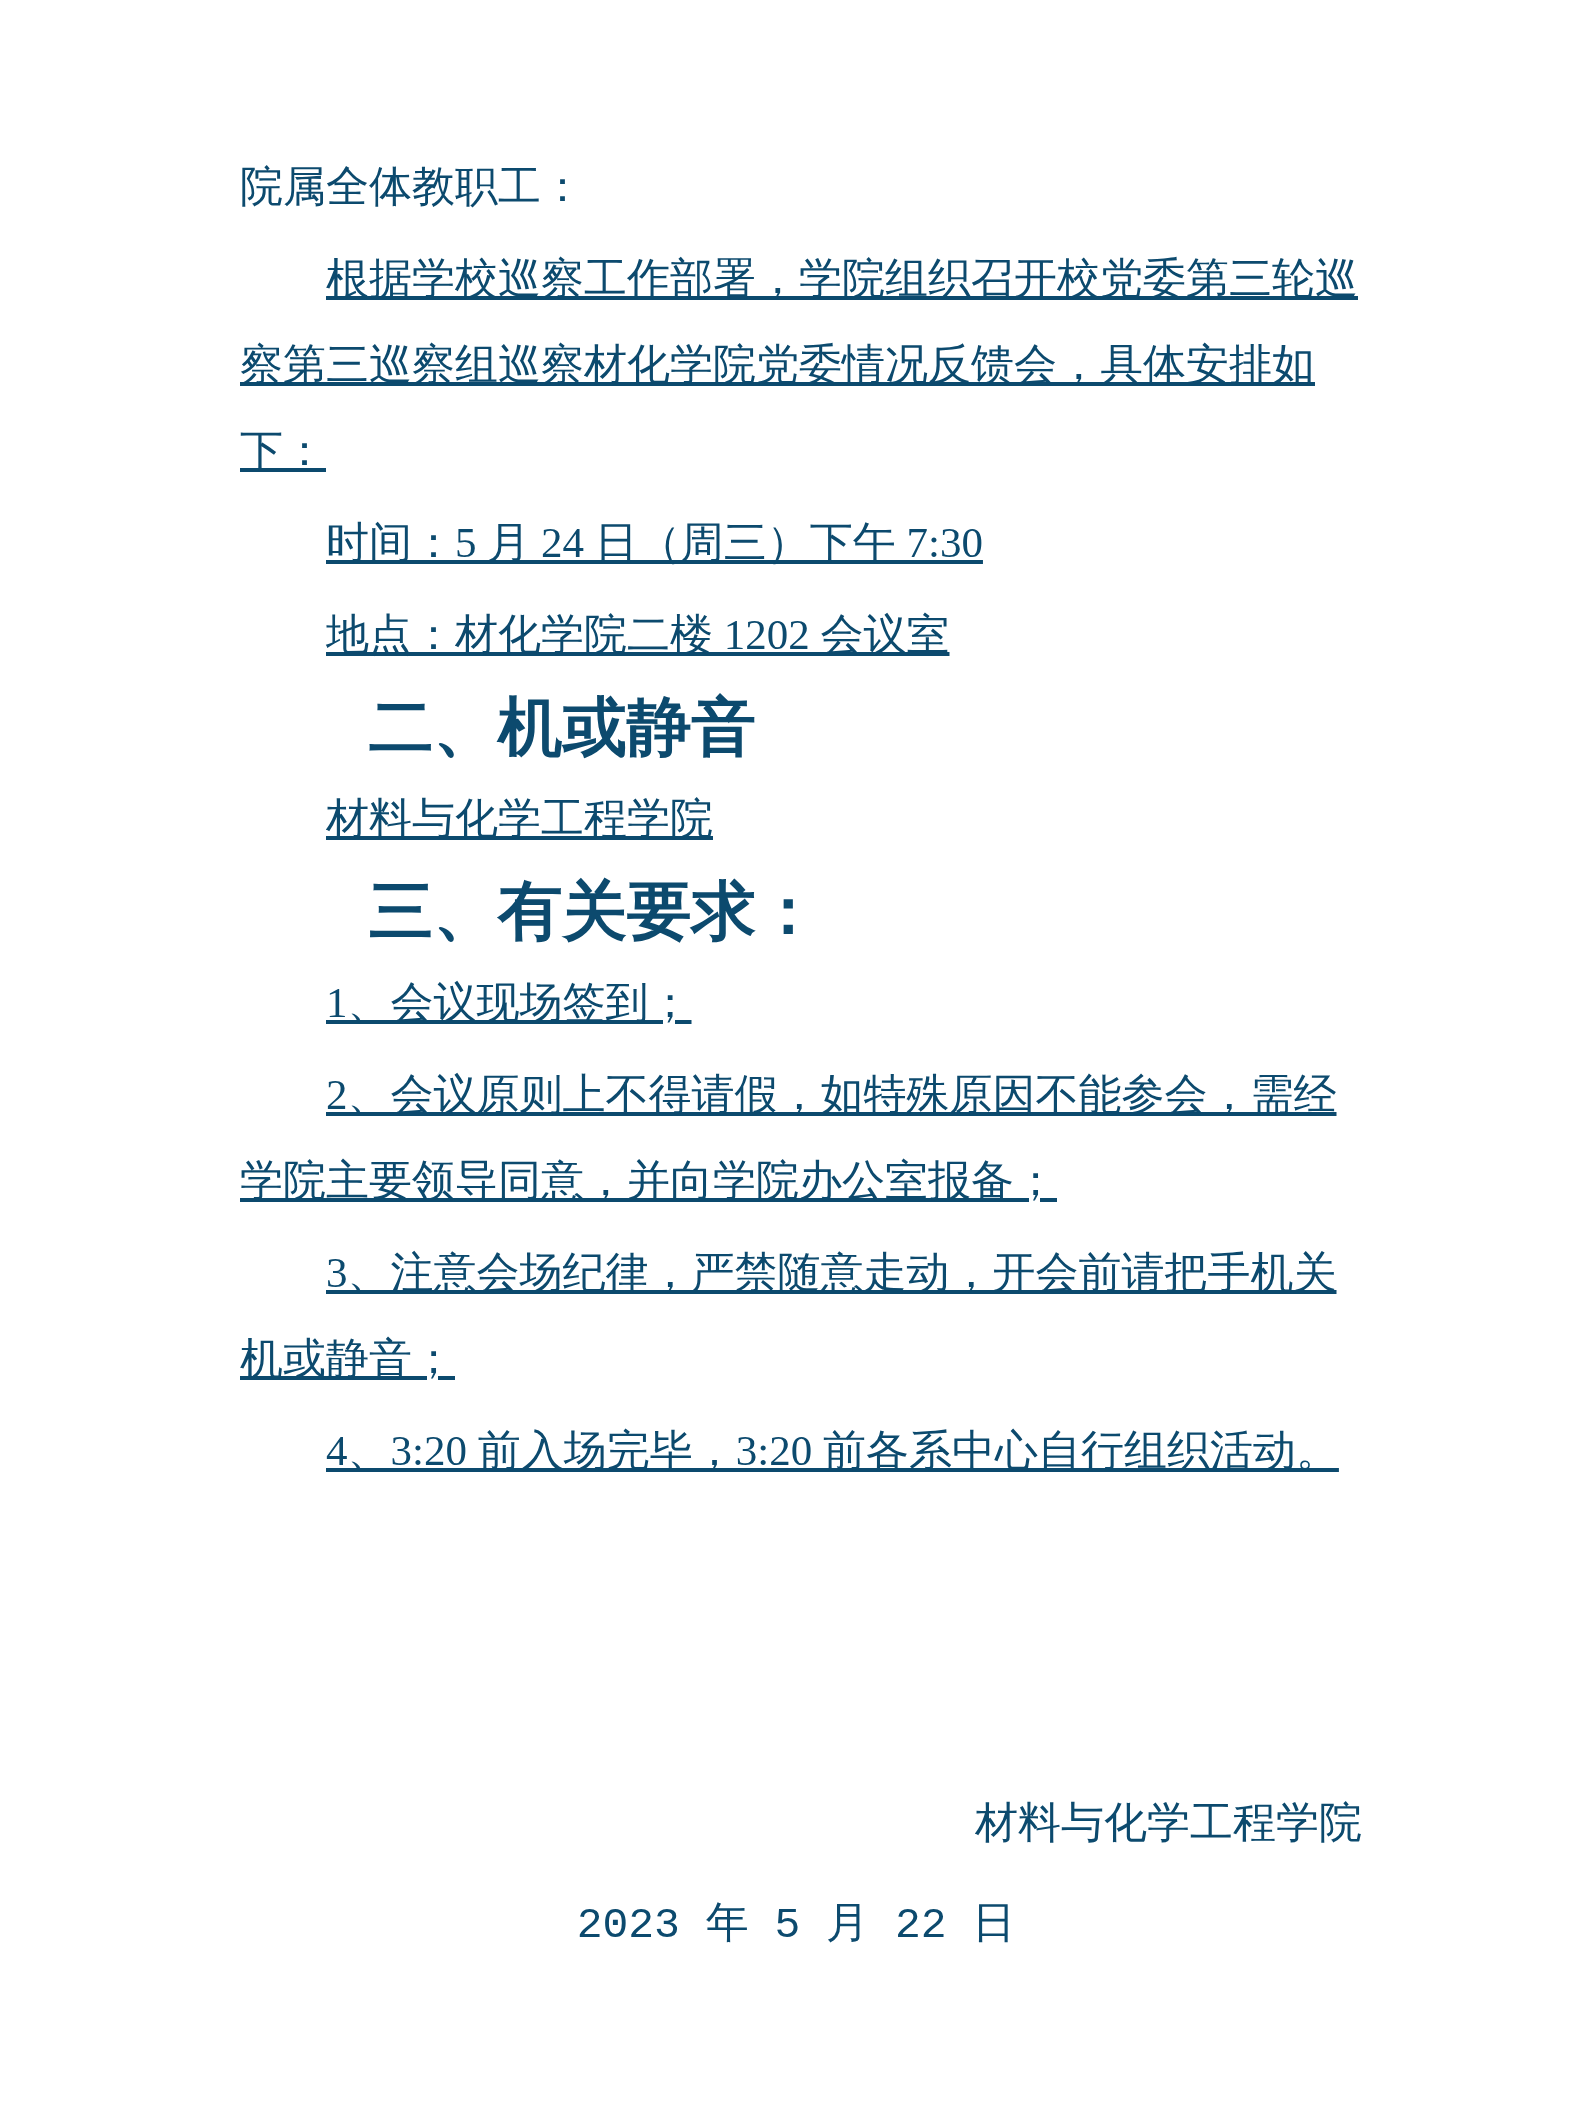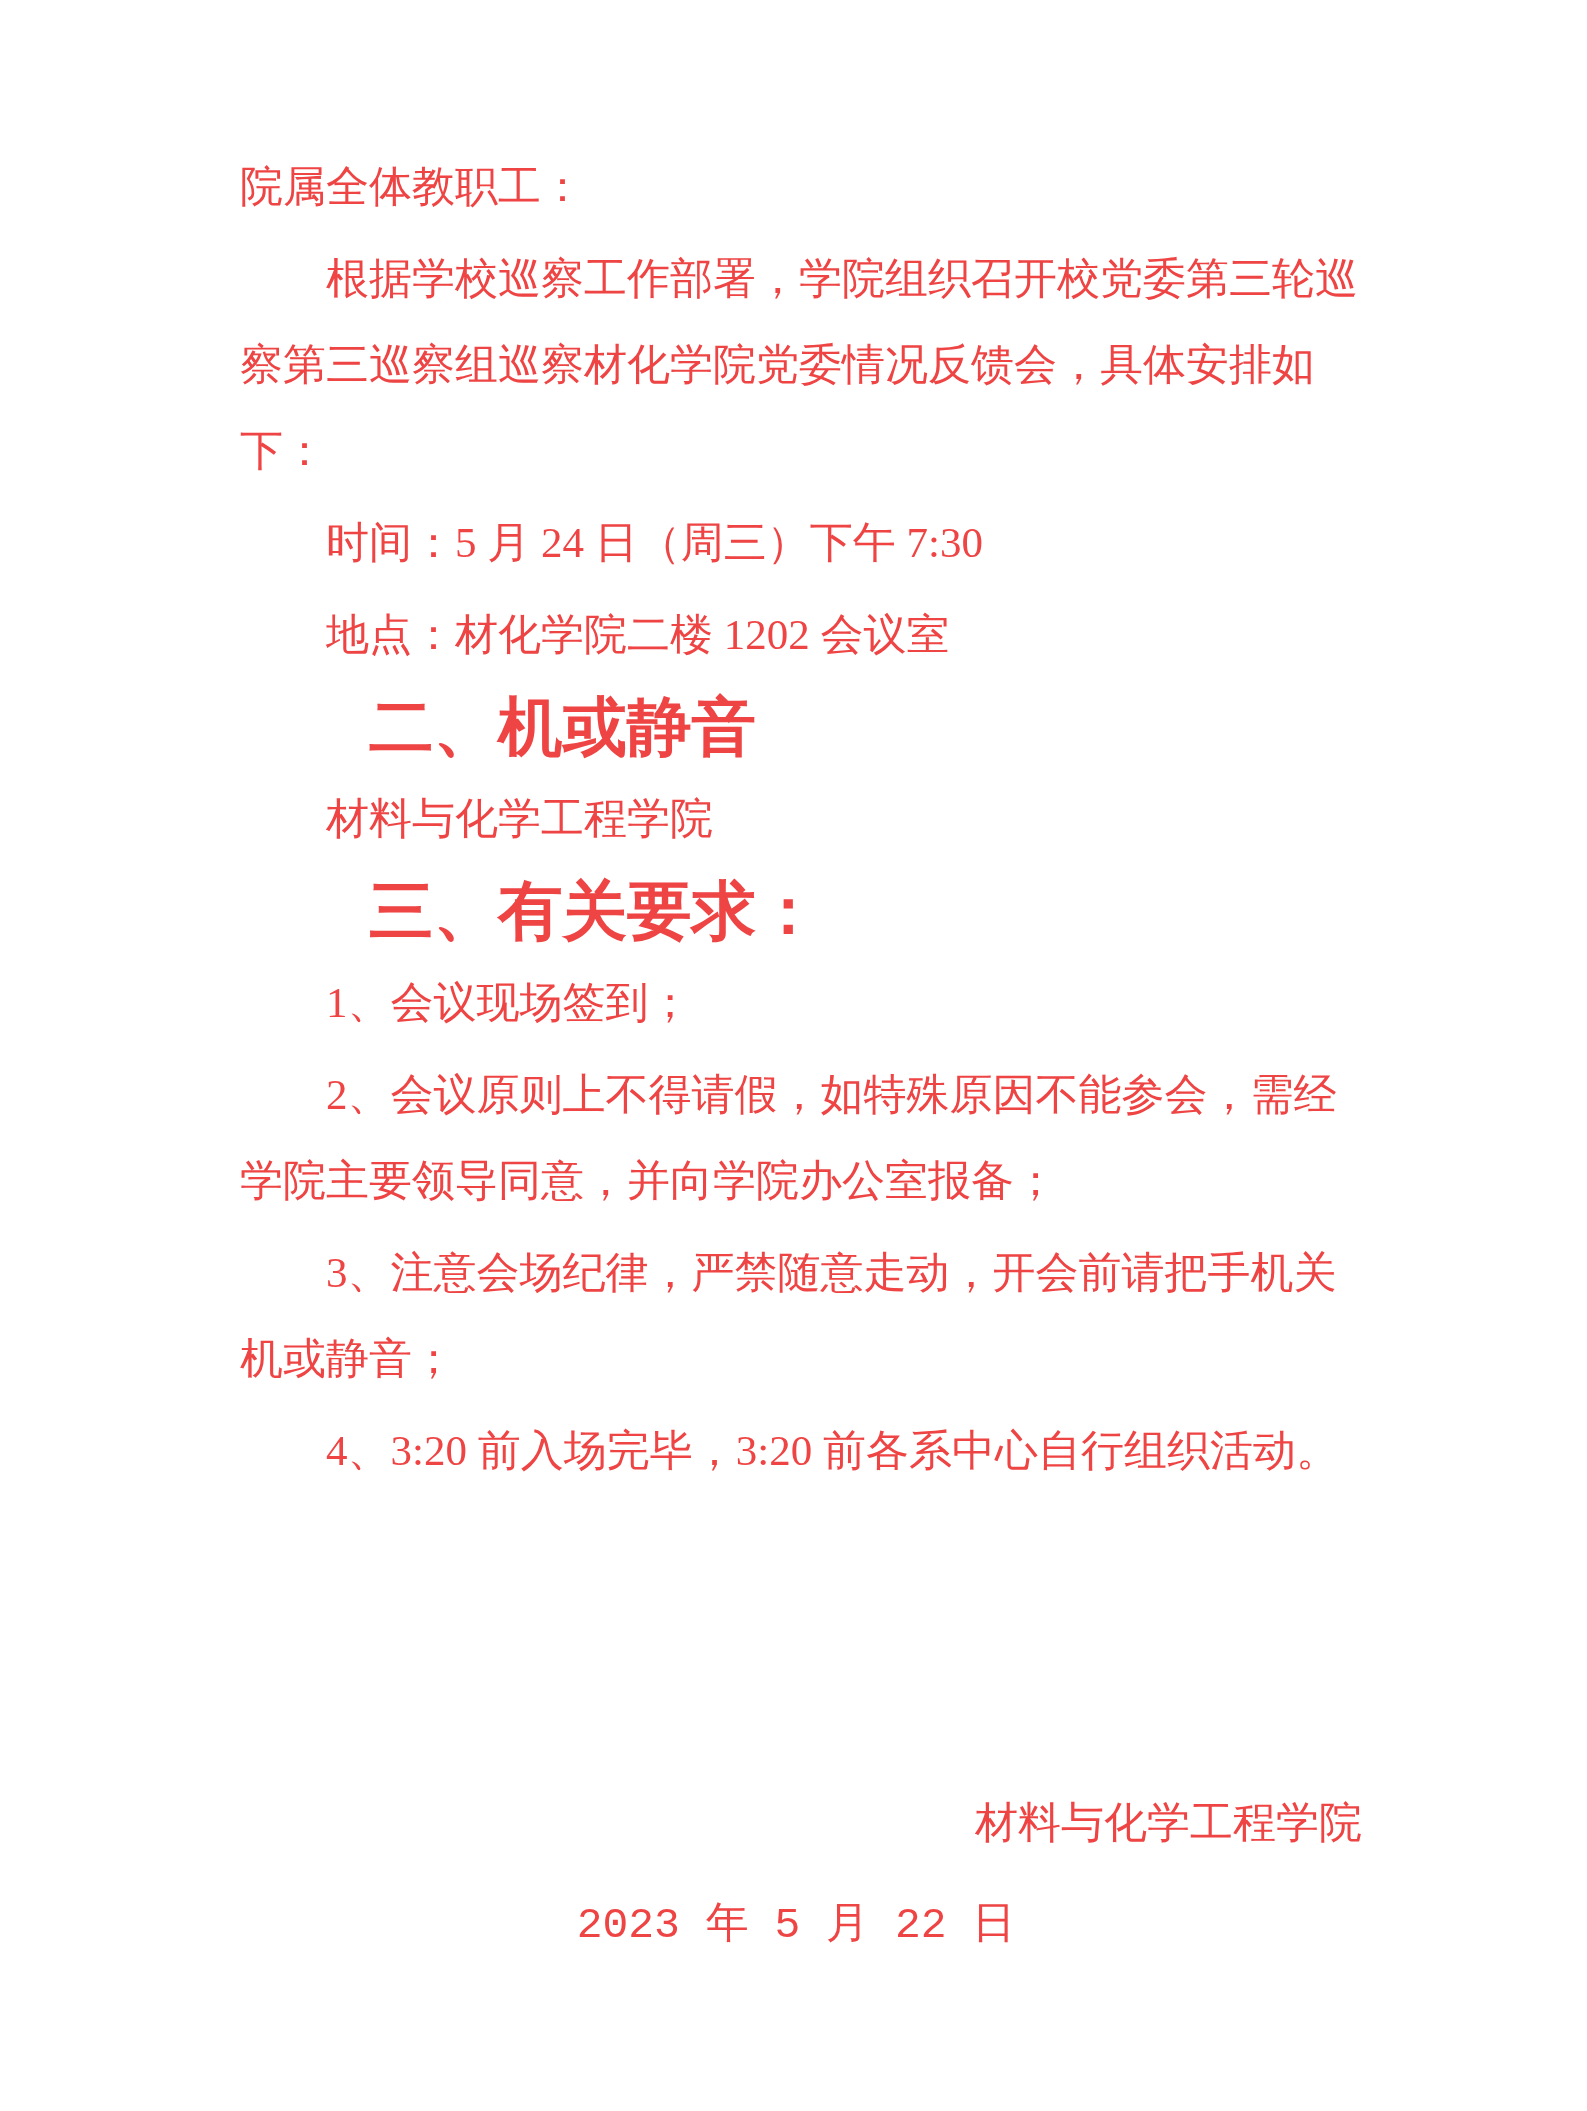--- a/index.html
+++ b/index.html
@@ -6,33 +6,34 @@
     margin: 0;
     padding: 0;
     background: #ffffff;
   }
   .page {
     position: relative;
     width: 1587px;
     height: 2111px;
     margin: 0 auto;
     background: #ffffff;
-    color: #ef4444;
+    color: #0c4a6e;
     box-sizing: border-box;
     padding: 144px 225px 60px 240px;
     font-family: "Liberation Serif", "DejaVu Serif", serif;
     font-size: 43px;
     overflow: hidden;
   }
   .para {
     margin: 0 0 6px 0;
     line-height: 86px;
     white-space: pre-line;
     text-align: left;
     letter-spacing: 0;
+    text-decoration: underline;
   }
   .indent {
     text-indent: 2em;
   }
   .heading {
     font-family: "Liberation Sans", "DejaVu Sans", sans-serif;
     font-weight: 700;
     text-indent: 2em;
     margin: 0 0 6px 0;
     line-height: 86px;

